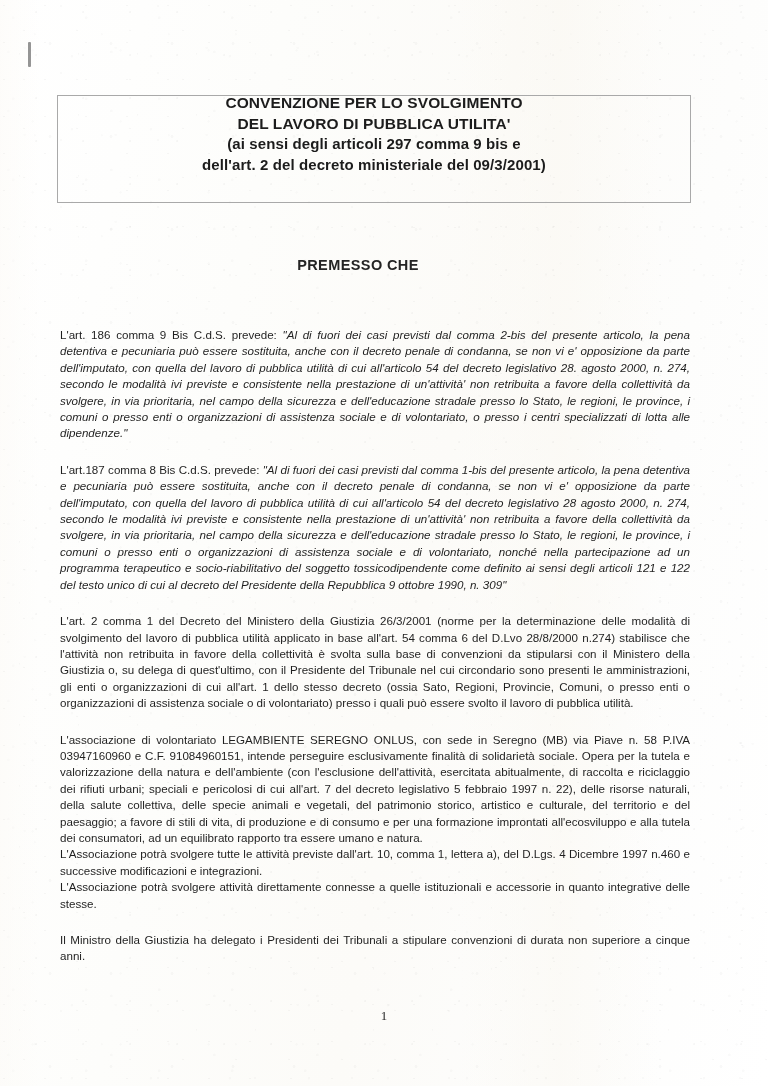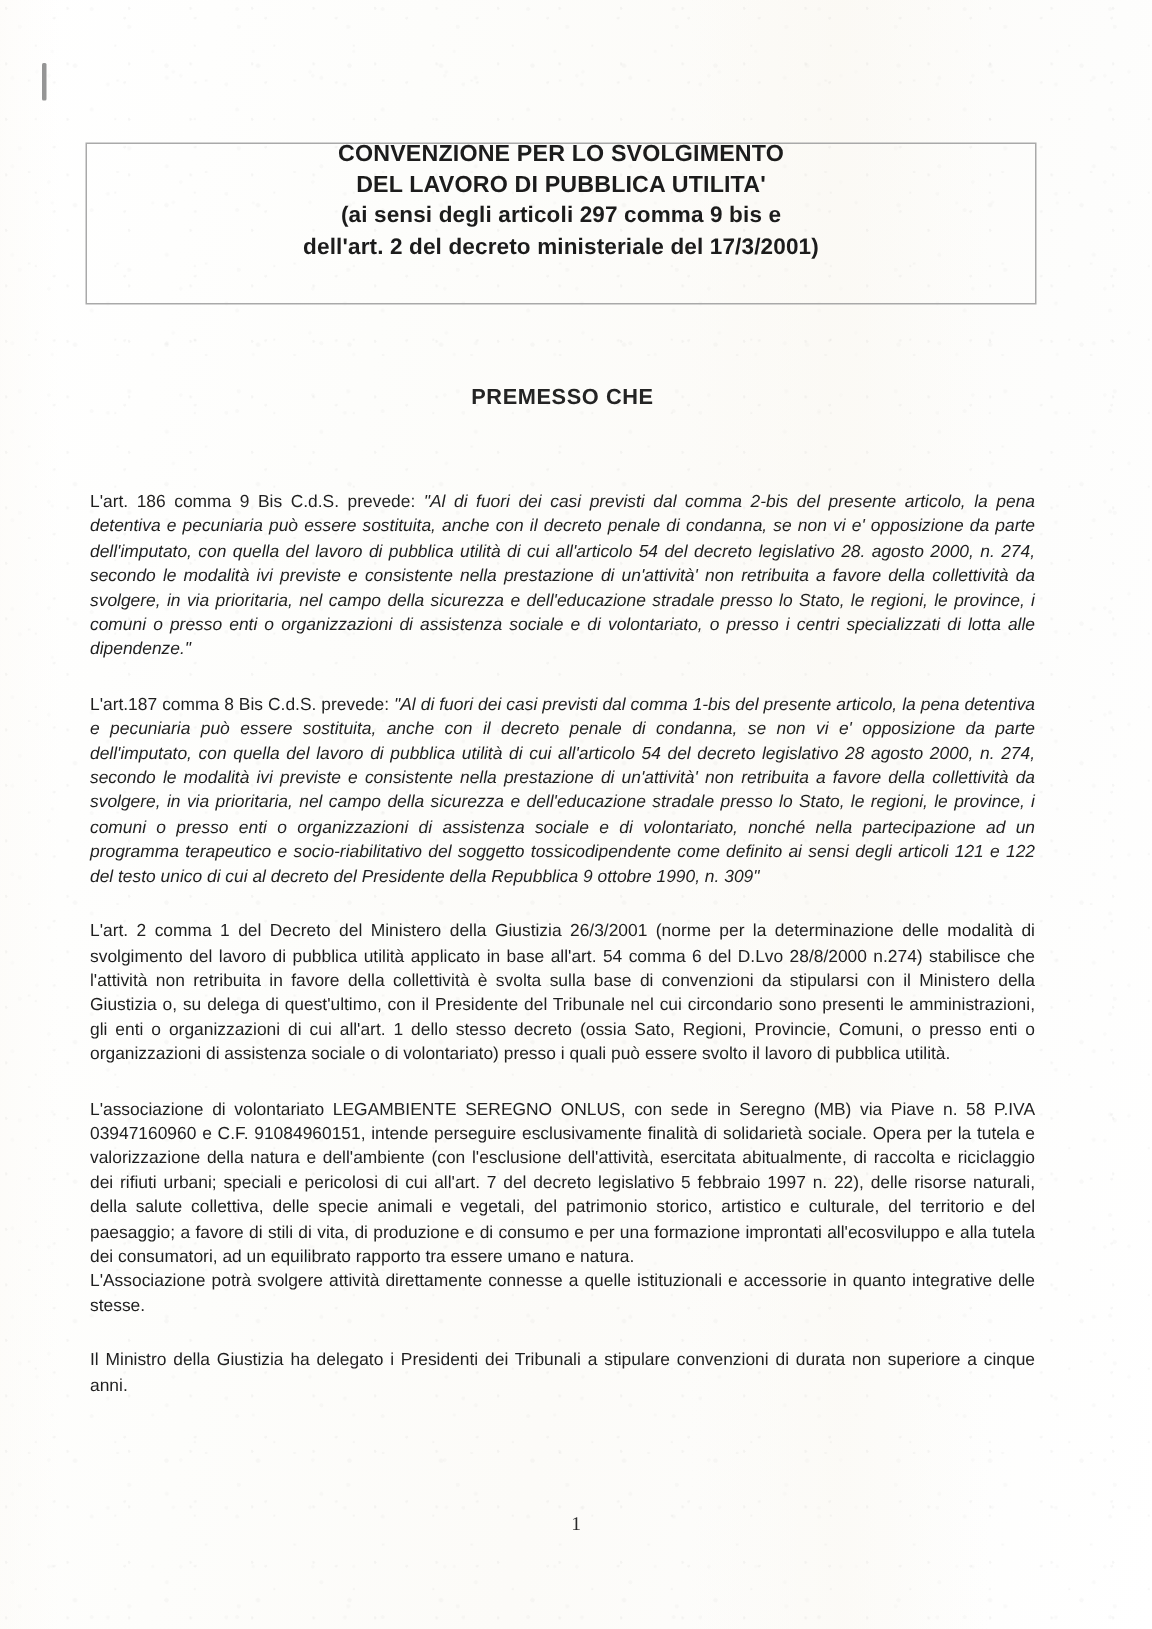--- a/index.html
+++ b/index.html
@@ -92,21 +92,21 @@
   .t-main {
     font-size: 15.5px;
   }
   .t-sub {
     font-size: 15px;
   }
 
   
   #premesso {
     position: absolute;
-    left: 58px;
+    left: 41px;
     top: 257px;
     width: 634px;
     text-align: center;
     font-size: 14.5px;
     font-weight: bold;
     color: #242424;
     letter-spacing: 0.4px;
   }
 
   
@@ -169,35 +169,36 @@
   <div id="scan-shade"></div>
 
   <div class="scan-mark" id="edge-tick"></div>
 
   <div id="title-frame"></div>
 
   <div id="title-block">
     <span class="tline t-main">CONVENZIONE PER LO SVOLGIMENTO</span>
     <span class="tline t-main">DEL LAVORO DI PUBBLICA UTILITA'</span>
     <span class="tline t-sub">(ai sensi degli articoli 297 comma 9 bis e</span>
-    <span class="tline t-sub">dell'art. 2 del decreto ministeriale del 17/3/2001)</span>
+    <span class="tline t-sub">dell'art. 2 del decreto ministeriale del 09/3/2001)</span>
   </div>
 
   <div id="premesso">PREMESSO CHE</div>
 
   <div id="body-col">
 
     <p class="para gap-lg"><span>L'art. 186 comma 9 Bis C.d.S. prevede: </span><span class="quote">"Al di fuori dei casi previsti dal comma 2-bis del presente articolo, la pena detentiva e pecuniaria può essere sostituita, anche con il decreto penale di condanna, se non vi e' opposizione da parte dell'imputato, con quella del lavoro di pubblica utilità di cui all'articolo 54 del decreto legislativo 28. agosto 2000, n. 274, secondo le modalità ivi previste e consistente nella prestazione di un'attività' non retribuita a favore della collettività da svolgere, in via prioritaria, nel campo della sicurezza e dell'educazione stradale presso lo Stato, le regioni, le province, i comuni o presso enti o organizzazioni di assistenza sociale e di volontariato, o presso i centri specializzati di lotta alle dipendenze."</span></p>
 
     <p class="para gap-lg"><span>L'art.187 comma 8 Bis C.d.S. prevede: </span><span class="quote">"Al di fuori dei casi previsti dal comma 1-bis del presente articolo, la pena detentiva e pecuniaria può essere sostituita, anche con il decreto penale di condanna, se non vi e' opposizione da parte dell'imputato, con quella del lavoro di pubblica utilità di cui all'articolo 54 del decreto legislativo 28 agosto 2000, n. 274, secondo le modalità ivi previste e consistente nella prestazione di un'attività' non retribuita a favore della collettività da svolgere, in via prioritaria, nel campo della sicurezza e dell'educazione stradale presso lo Stato, le regioni, le province, i comuni o presso enti o organizzazioni di assistenza sociale e di volontariato, nonché nella partecipazione ad un programma terapeutico e socio-riabilitativo del soggetto tossicodipendente come definito ai sensi degli articoli 121 e 122 del testo unico di cui al decreto del Presidente della Repubblica 9 ottobre 1990, n. 309"</span></p>
 
     <p class="para gap-lg">L'art. 2 comma 1 del Decreto del Ministero della Giustizia 26/3/2001 (norme per la determinazione delle modalità di svolgimento del lavoro di pubblica utilità applicato in base all'art. 54 comma 6 del D.Lvo 28/8/2000 n.274) stabilisce che l'attività non retribuita in favore della collettività è svolta sulla base di convenzioni da stipularsi con il Ministero della Giustizia o, su delega di quest'ultimo, con il Presidente del Tribunale nel cui circondario sono presenti le amministrazioni, gli enti o organizzazioni di cui all'art. 1 dello stesso decreto (ossia Sato, Regioni, Provincie, Comuni, o presso enti o organizzazioni di assistenza sociale o di volontariato) presso i quali può essere svolto il lavoro di pubblica utilità.</p>
 
     <p class="para tight">L'associazione di volontariato LEGAMBIENTE SEREGNO ONLUS, con sede in Seregno (MB) via Piave n. 58 P.IVA 03947160960 e C.F. 91084960151, intende perseguire esclusivamente finalità di solidarietà sociale. Opera per la tutela e valorizzazione della natura e dell'ambiente (con l'esclusione dell'attività, esercitata abitualmente, di raccolta e riciclaggio dei rifiuti urbani; speciali e pericolosi di cui all'art. 7 del decreto legislativo 5 febbraio 1997 n. 22), delle risorse naturali, della salute collettiva, delle specie animali e vegetali, del patrimonio storico, artistico e culturale, del territorio e del paesaggio; a favore di stili di vita, di produzione e di consumo e per una formazione improntati all'ecosviluppo e alla tutela dei consumatori, ad un equilibrato rapporto tra essere umano e natura.</p>
 
+    <p class="para tight">L'Associazione potrà svolgere tutte le attività previste dall'art. 10, comma 1, lettera a), del D.Lgs. 4 Dicembre 1997 n.460 e successive modificazioni e integrazioni.</p>
 
     <p class="para gap-lg">L'Associazione potrà svolgere attività direttamente connesse a quelle istituzionali e accessorie in quanto integrative delle stesse.</p>
 
 
     <p class="para">Il Ministro della Giustizia ha delegato i Presidenti dei Tribunali a stipulare convenzioni di durata non superiore a cinque anni.</p>
 
   </div>
 
   <div id="page-number">1</div>
 

